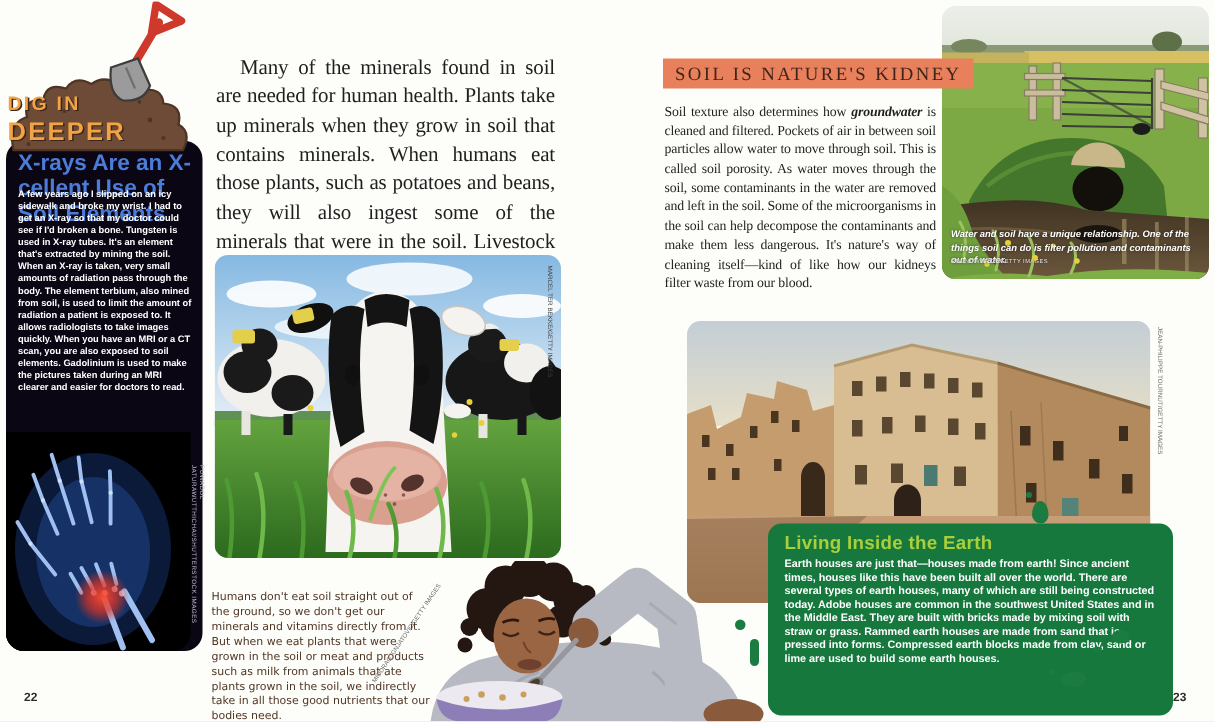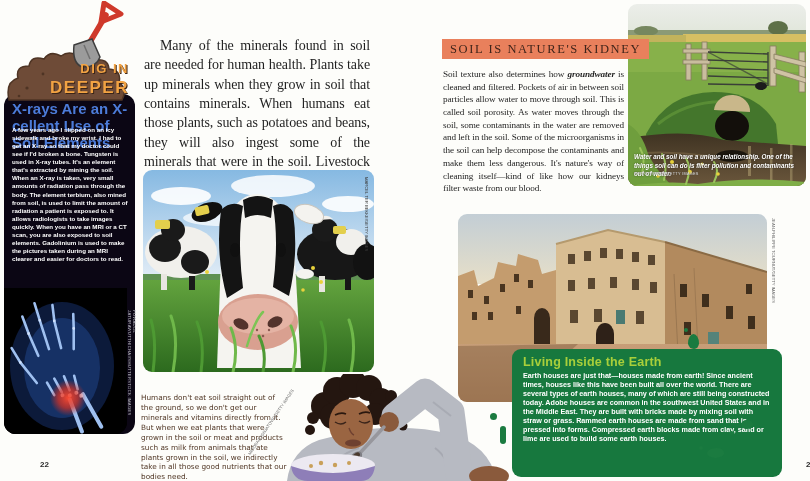--- a/index.html
+++ b/index.html
@@ -4,21 +4,21 @@
 <style>
   html,body{margin:0;padding:0;background:#e8e8e8;}
   #spread{position:relative;width:810px;height:481px;background:#fdfdfa;overflow:hidden;
           font-family:"Liberation Sans",sans-serif;}
   #spread *{box-sizing:border-box;}
   .abs{position:absolute;}
 
   
   .shovel{left:64px;top:1px;width:62px;height:72px;z-index:3;}
   .mound{left:5px;top:50px;width:124px;height:52px;z-index:2;}
-  .dig-line{left:5px;width:124px;text-align:right;z-index:4;
+  .dig-line{left:5px;width:124px;text-align:left;z-index:4;
             color:#f2a343;font-weight:bold;letter-spacing:1.5px;
             text-shadow:1px 1px 0 #3c2517;font-family:"Liberation Sans",sans-serif;}
   .dig1{top:61px;font-size:13px;}
   .dig2{top:78px;font-size:17px;}
   .dark-col{left:4px;top:94px;width:131px;height:340px;background:#0b0614;border-radius:12px;z-index:1;}
   .xbox-title{left:12px;top:101px;width:117px;color:#4c7cd9;font-weight:bold;
               font-size:15px;line-height:1.12;z-index:2;}
   .xbox-body{left:12px;top:126px;width:116px;color:#ffffff;font-weight:bold;
              font-size:6.2px;line-height:1.3;z-index:2;}
   .xray-wrap{left:4px;top:288px;width:123px;height:146px;border-radius:0 0 12px 12px;
@@ -32,21 +32,21 @@
              color:#1f1f1f;z-index:1;}
   .left-body p{margin:0;text-indent:16px;}
   .cow-photo{left:143px;top:170px;width:231px;height:202px;border-radius:9px;overflow:hidden;z-index:2;}
   .cow-credit{left:364px;top:177px;height:90px;writing-mode:vertical-rl;
               font-size:4.2px;color:#3f3f3f;z-index:3;}
   .cow-caption{left:141px;top:377px;width:147px;font-size:7.3px;line-height:1.36;
                color:#4f3523;font-family:"DejaVu Sans",sans-serif;z-index:2;margin-top:16px;}
   .child-photo{left:263px;top:374px;width:250px;height:107px;z-index:4;}
   .child-credit{left:249px;top:452px;font-size:4.2px;color:#6a6a6a;white-space:nowrap;
                 transform:rotate(-56deg);transform-origin:0 50%;z-index:5;}
-  .pagenum{font-size:8px;font-weight:bold;color:#2b2b2b;z-index:6;margin-left:24px;}
+  .pagenum{font-size:8px;font-weight:bold;color:#2b2b2b;z-index:6;}
   .pn-left{left:16px;top:460px;}
   .pn-right{left:782px;top:460px;}
 
   
   .r-heading{left:442px;top:39px;background:#e9805c;color:#40241a;
              font-family:"Liberation Serif",serif;font-size:12.5px;font-weight:normal;
              letter-spacing:1.6px;padding:3px 8px 2px;z-index:2;white-space:nowrap;}
   .r-body{left:443px;top:68px;width:181px;font-family:Liberation Serif, serif;
           font-size:9.2px;line-height:1.38;letter-spacing:-0.1px;text-align:justify;
           color:#1f1f1f;z-index:1;}

